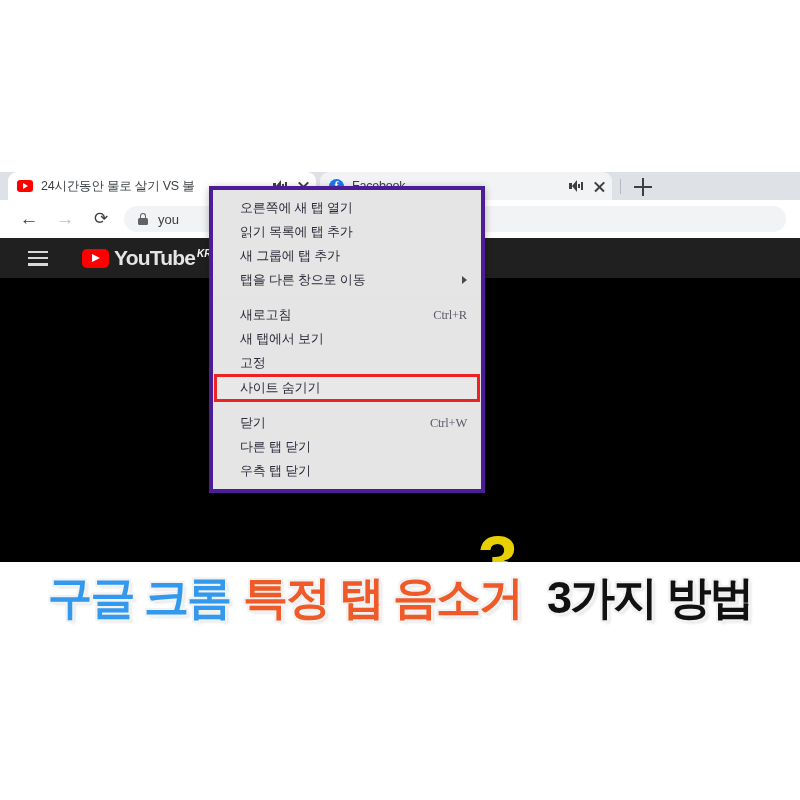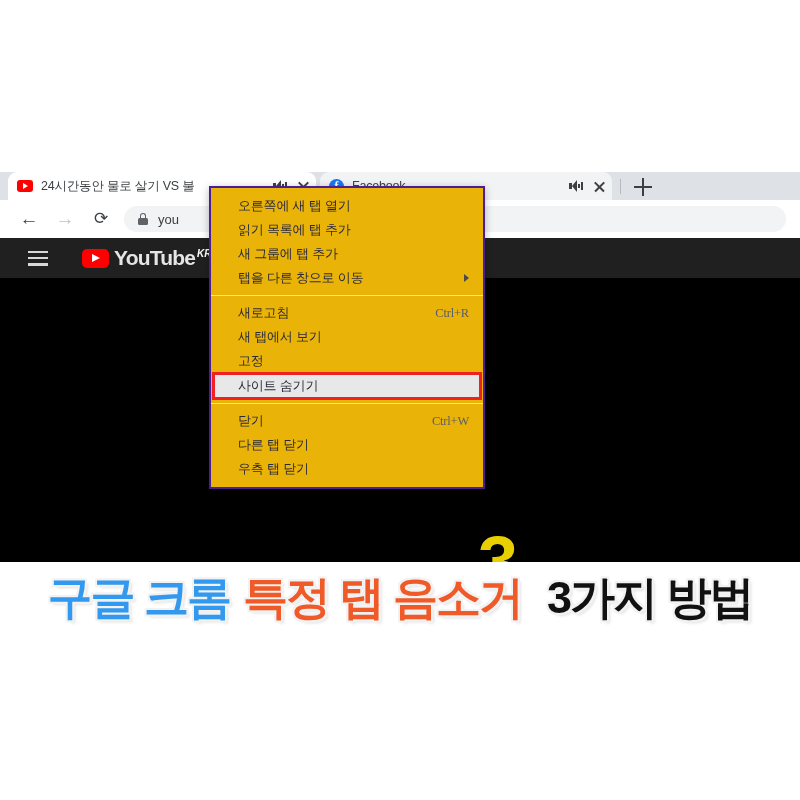--- a/index.html
+++ b/index.html
@@ -324,22 +324,22 @@
     line-height: 1;
     text-shadow: 0 0 5px rgba(0,0,0,0.6);
   }
 
   
   #ctxmenu {
     position: absolute;
     left: 209px;
     top: 186px;
     width: 276px;
-    background: #eab308;
-    border: 2px solid #4c1d95;
+    background: #e5e5e5;
+    border: 4px solid #4c1d95;
     box-shadow: 0 2px 8px rgba(0,0,0,0.28);
     padding: 6px 0 6px 0;
     box-sizing: border-box;
     z-index: 50;
   }
   .mi {
     position: relative;
     height: 24px;
     display: flex;
     align-items: center;

